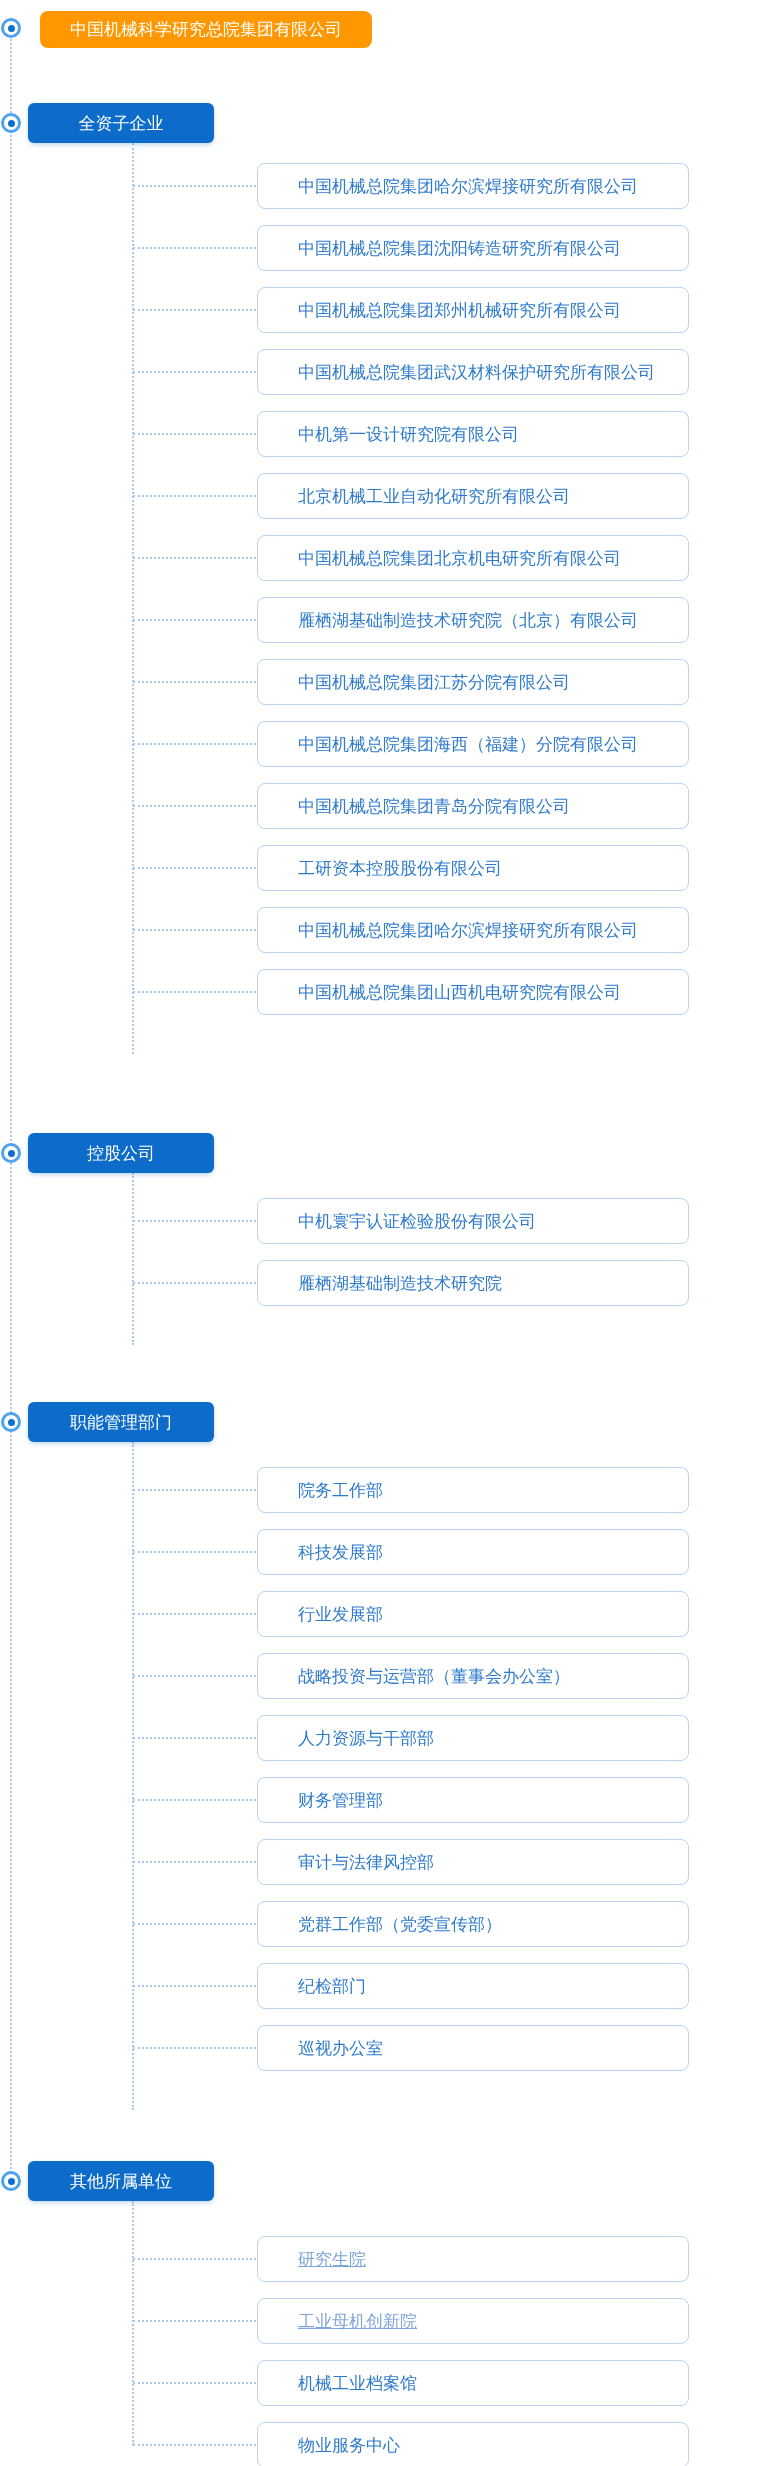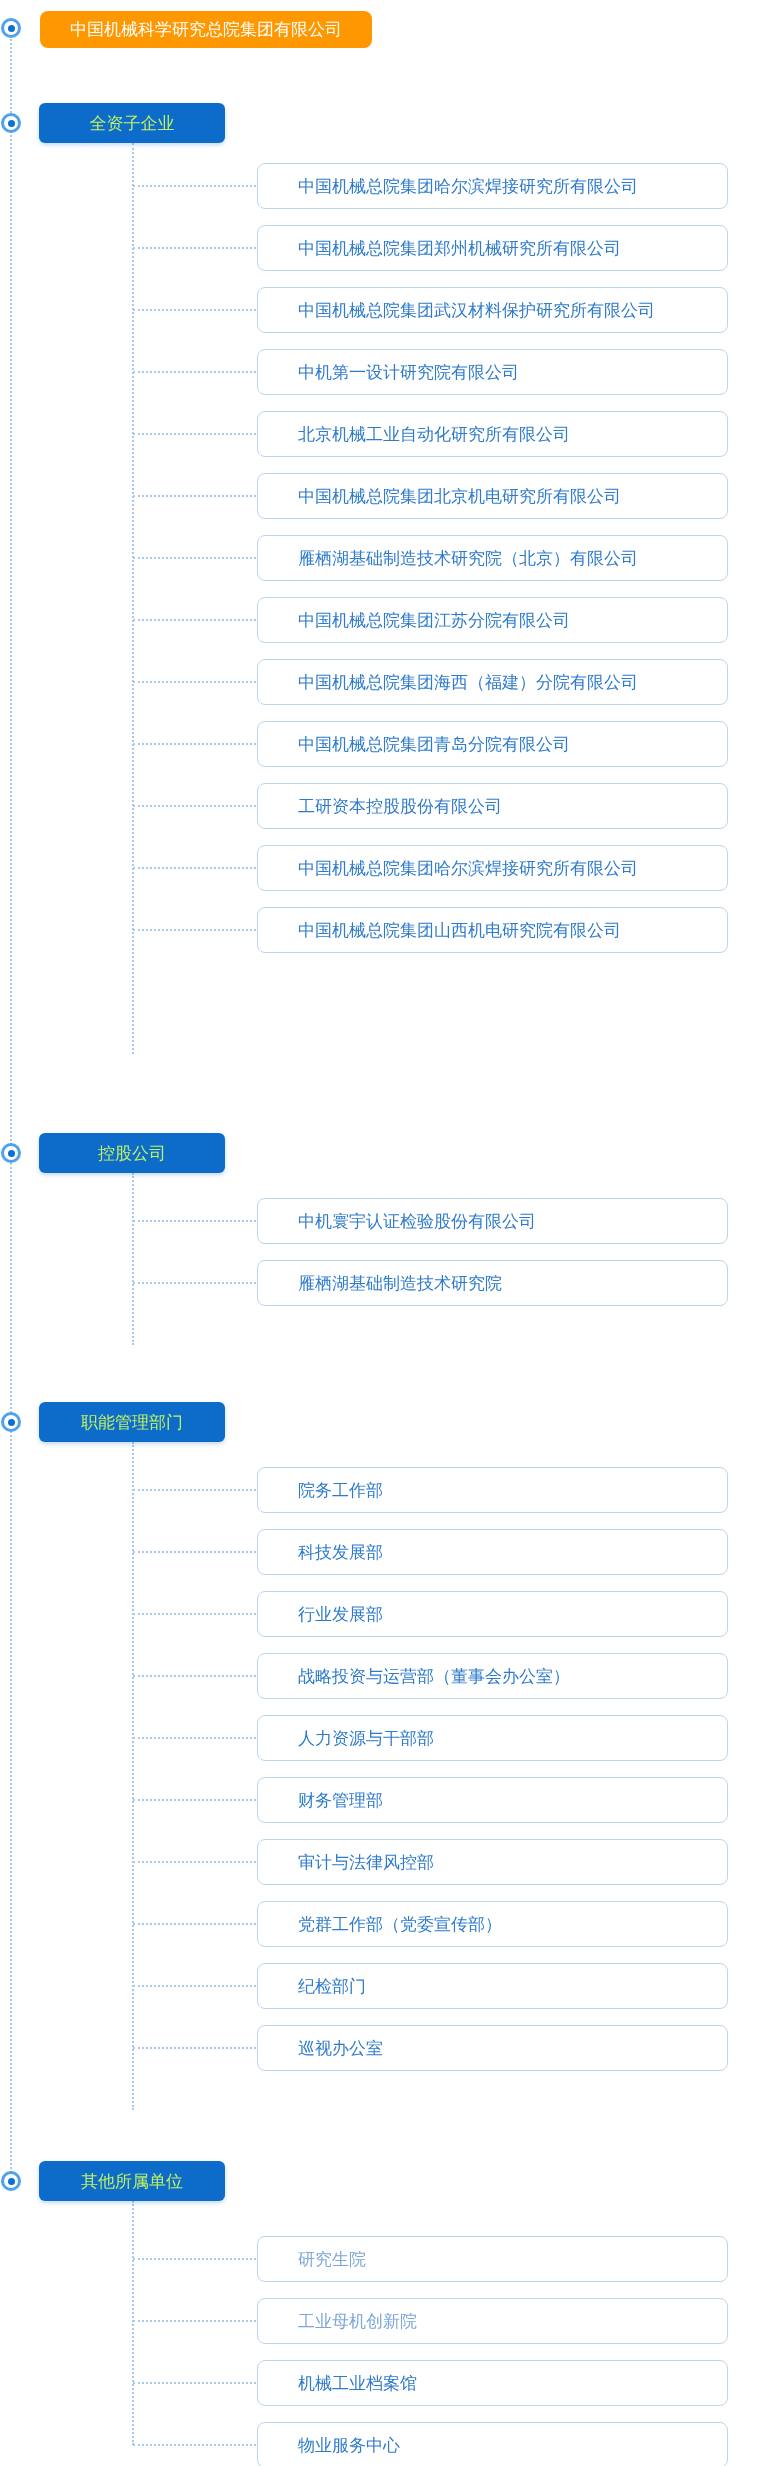--- a/index.html
+++ b/index.html
@@ -22,38 +22,38 @@
   .radio{position:absolute;left:1px;width:14px;height:14px;border:3px solid #4FA3EE;
          border-radius:50%;background:#fff;z-index:2;display:flex;align-items:center;justify-content:center;}
   .radio .dot{width:7px;height:7px;border-radius:50%;background:#0D6FD2;}
 
   
   .root-box{position:absolute;left:40px;top:11px;width:332px;height:37px;
             background:var(--orange);color:#fff;font-size:17px;border-radius:8px;
             display:flex;align-items:center;justify-content:center;text-decoration:none;z-index:1;}
 
   
-  .sec-header{position:absolute;left:39px;width:186px;height:40px;background:var(--blue);
-              color:#bef264;font-size:17px;border-radius:6px;display:flex;align-items:center;
+  .sec-header{position:absolute;left:28px;width:186px;height:40px;background:var(--blue);
+              color:#ffffff;font-size:17px;border-radius:6px;display:flex;align-items:center;
               justify-content:center;text-decoration:none;z-index:1;
               box-shadow:0 2px 4px rgba(13,107,202,0.25);}
 
   
   .vline{position:absolute;left:132px;width:0;border-left:2px dotted var(--connector);z-index:0;}
 
   
   .items{position:absolute;left:257px;width:511px;}
   .row{position:relative;height:46px;margin-bottom:16px;}
   .branch{position:absolute;left:-124px;top:22px;width:123px;height:0;
           border-top:2px dotted var(--connector);}
-  .node-box{box-sizing:border-box;display:flex;align-items:center;width:471px;height:46px;
+  .node-box{box-sizing:border-box;display:flex;align-items:center;width:432px;height:46px;
             padding-left:40px;background:#fff;border:1px solid var(--box-border);
             border-radius:8px;color:var(--link);font-size:17px;text-decoration:none;
             white-space:nowrap;overflow:hidden;}
-  .row.muted .node-box{color:var(--muted);}
+  .row.muted .node-box{color:var(--muted);text-decoration:underline;}
 </style>
 </head>
 <body>
 
 <div class="canvas">
 
   <div class="spine"></div>
 
   <span class="radio" style="top:18px">
       <span class="dot"></span>
@@ -73,20 +73,24 @@
 
   <a class="root-box">中国机械科学研究总院集团有限公司</a>
 
   <div>
     <a class="sec-header" style="top:103px">全资子企业</a>
     <div class="vline" style="top:143px;height:911px"></div>
     <div class="items" style="top:163px">
         <div class="row">
           <span class="branch"></span>
           <a class="node-box">中国机械总院集团哈尔滨焊接研究所有限公司</a>
+        </div>
+        <div class="row">
+          <span class="branch"></span>
+          <a class="node-box">中国机械总院集团沈阳铸造研究所有限公司</a>
         </div>
         <div class="row">
           <span class="branch"></span>
           <a class="node-box">中国机械总院集团郑州机械研究所有限公司</a>
         </div>
         <div class="row">
           <span class="branch"></span>
           <a class="node-box">中国机械总院集团武汉材料保护研究所有限公司</a>
         </div>
         <div class="row">

